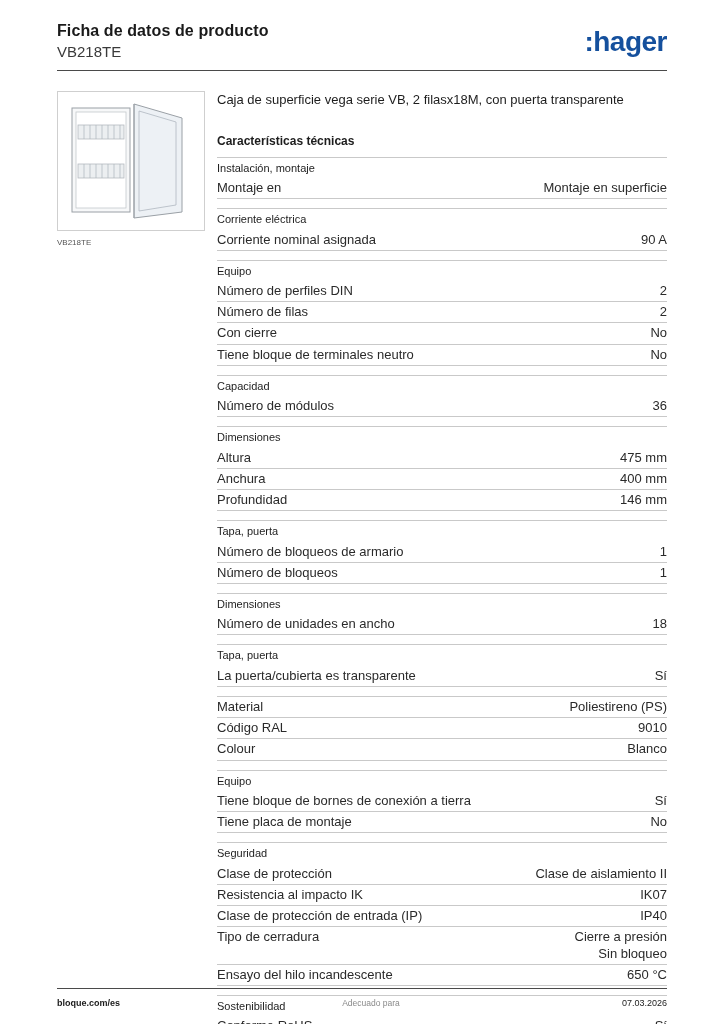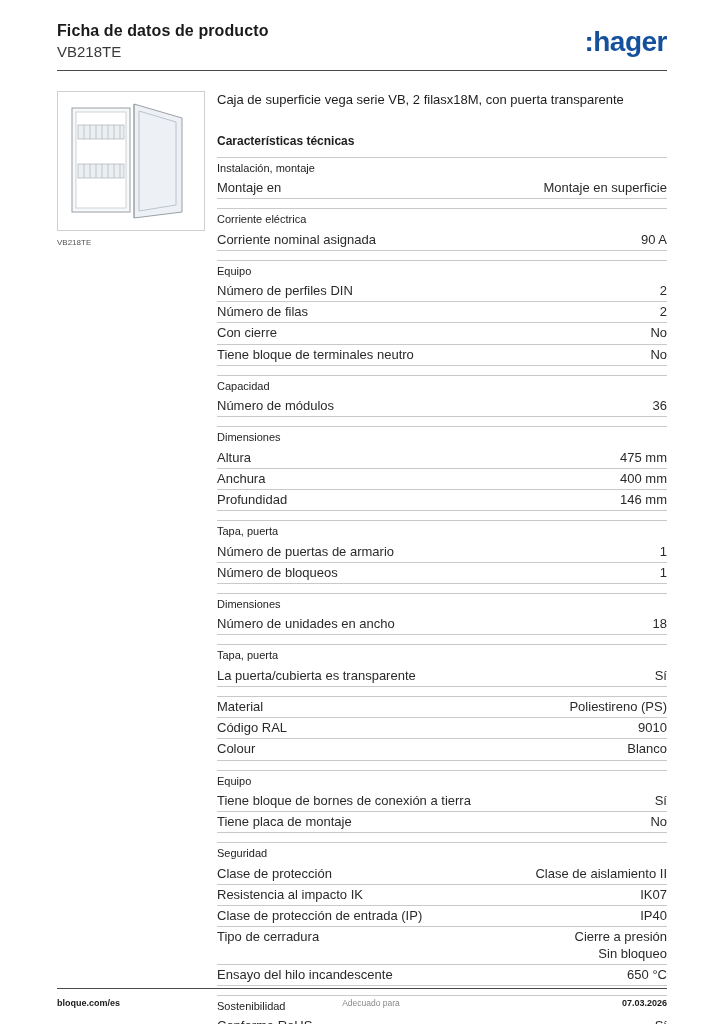--- a/index.html
+++ b/index.html
@@ -46,21 +46,21 @@
   
   .footer{
     position:absolute;left:57px;right:57px;bottom:16px;
     border-top:1px solid var(--divider);
     padding-top:9px;
     display:flex;justify-content:space-between;align-items:baseline;
     font-size:9px;
   }
   .f-left{font-weight:bold;color:#1a1a1a;text-decoration:none;cursor:pointer;}
   .f-center{color:var(--muted);font-size:8.5px;}
-  .f-right{font-weight:bold;color:#1a1a1a;}
+  .f-right{font-weight:normal;color:#1a1a1a;}
 </style>
 </head>
 <body>
 
 <div class="page">
 
   <header class="top">
     <div>
       <h1>Ficha de datos de producto</h1>
       <div class="product-code">VB218TE</div>
@@ -165,21 +165,21 @@
         </div>
         <div class="spec-row">
           <span class="label">Profundidad</span>
           <span class="value">146 mm</span>
         </div>
       </div>
 
       <div class="spec-section">
         <div class="section-title">Tapa, puerta</div>
         <div class="spec-row">
-          <span class="label">Número de puertas de armario</span>
+          <span class="label">Número de bloqueos de armario</span>
           <span class="value">1</span>
         </div>
         <div class="spec-row">
           <span class="label">Número de bloqueos</span>
           <span class="value">1</span>
         </div>
       </div>
 
       <div class="spec-section">
         <div class="section-title">Dimensiones</div>

